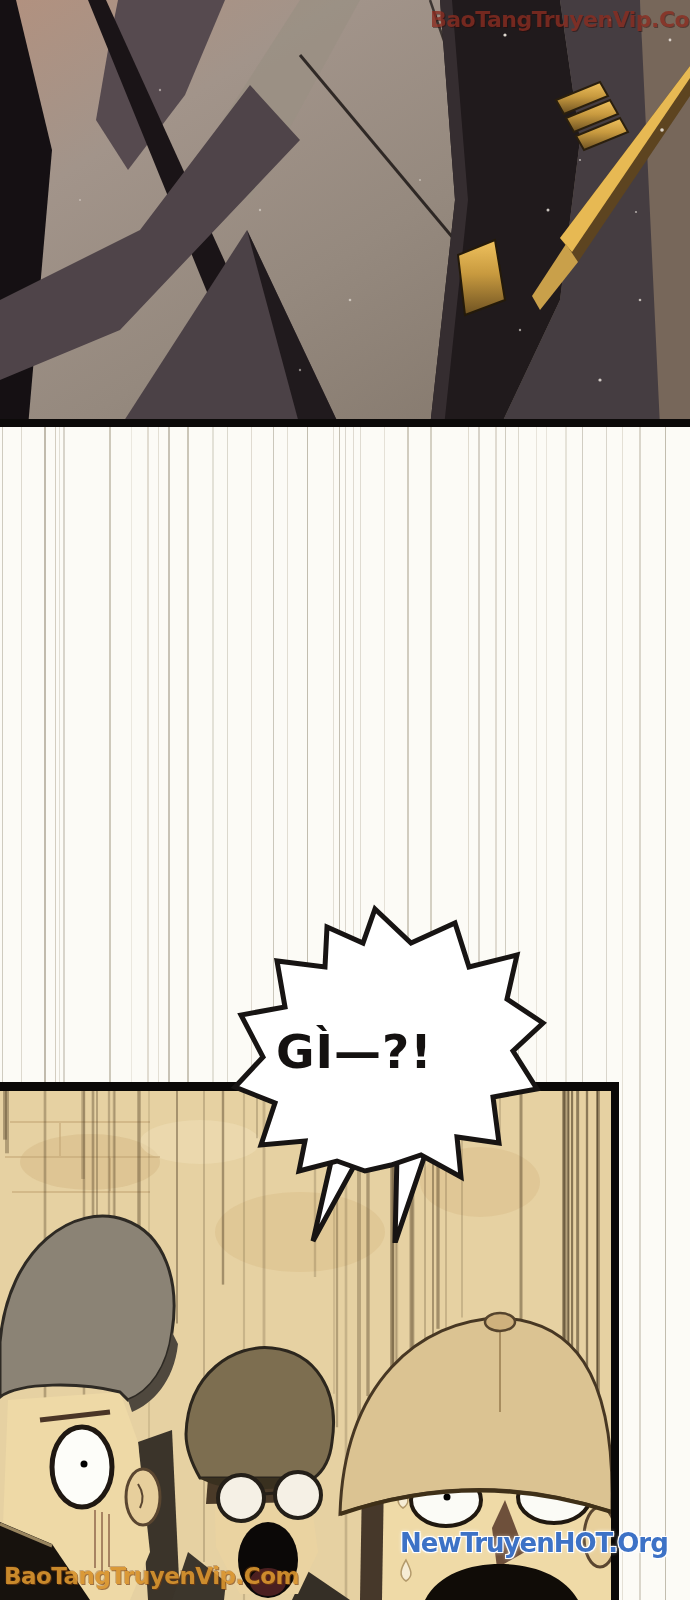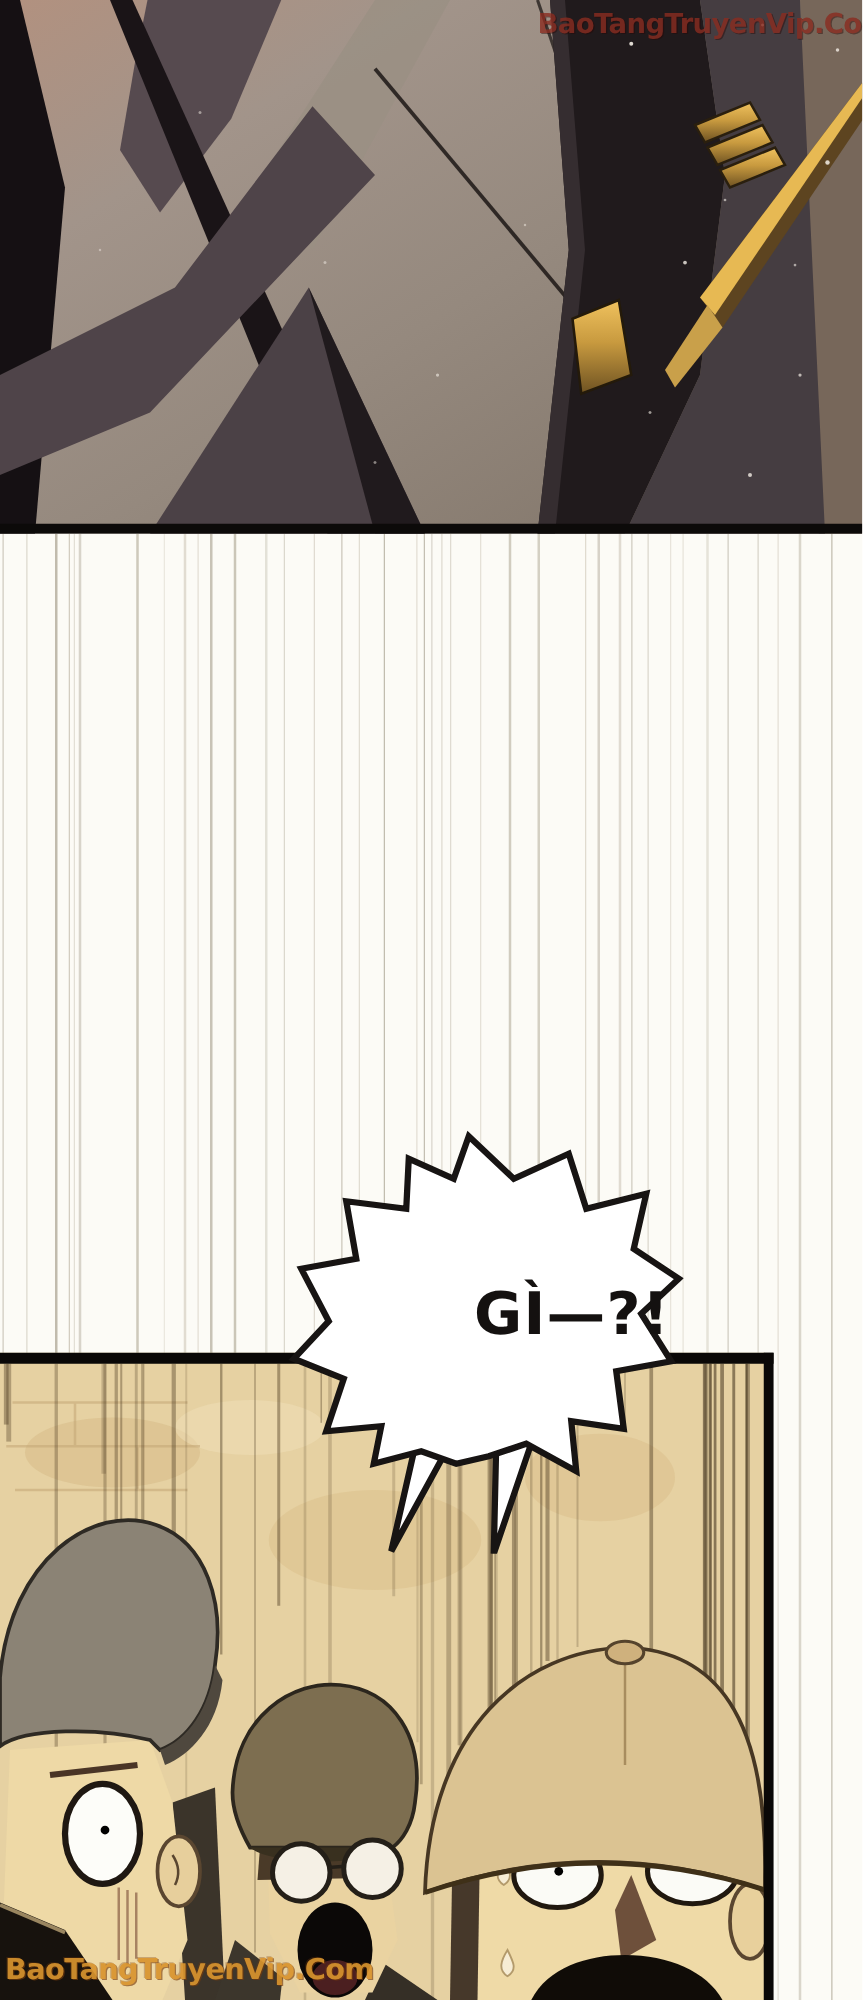--- a/index.html
+++ b/index.html
@@ -27,21 +27,21 @@
   .speedzone{left:0;top:427px;width:690px;height:1173px;background:#fcfbf6;z-index:0;overflow:hidden;}
   .sline{position:absolute;top:0;bottom:0;}
 
   
   .panel-top{left:0;top:0;width:690px;height:427px;z-index:2;}
   .panel-bottom{left:0;top:1082px;width:619px;height:518px;z-index:2;}
 
   
   .bubble{left:225px;top:903px;width:322px;height:340px;z-index:4;}
   .bubble-text{left:276px;top:1022px;width:260px;height:64px;line-height:60px;z-index:5;
-               text-align:right;font-size:47px;font-weight:bold;letter-spacing:1px;
+               text-align:left;font-size:47px;font-weight:bold;letter-spacing:1px;
                color:var(--bubble-text-color,#141110);}
 </style>
 </head>
 <body>
 
 <div class="page">
 
   <div class="abs speedzone">
       <div class="sline" style="left: 2px; width: 1px; opacity: 0.67; background: rgb(185, 179, 164);"></div>
       <div class="sline" style="left: 20.7341px; width: 1px; opacity: 0.59; background: rgb(199, 193, 178);"></div>
@@ -270,17 +270,18 @@
   <svg class="abs bubble" viewBox="0 0 322 340">
     <g stroke="#171413" stroke-width="5" fill="#ffffff" stroke-linejoin="miter">
       <polygon points="108,250 88,338 134,254"></polygon>
       <polygon points="172,252 170,340 202,246"></polygon>
       <polygon points="150,6 186,40 230,20 244,64 292,52 282,96 318,120 288,148 312,186 268,194 274,240 232,234 236,274 196,252 166,262 140,268 112,258 74,268 80,238 36,242 50,200 10,184 38,154 16,112 60,104 52,58 100,64 102,24 138,40"></polygon>
     </g>
   </svg>
   <div class="abs bubble-text">GÌ—?!</div>
 
   <div class="abs promo">
+    <div class="promo-l2">NewTruyenHOT.Org</div>
   </div>
 
   <div class="abs wm wm-bottom">BaoTangTruyenVip.Com</div>
 
 </div>
 
 </body></html>

